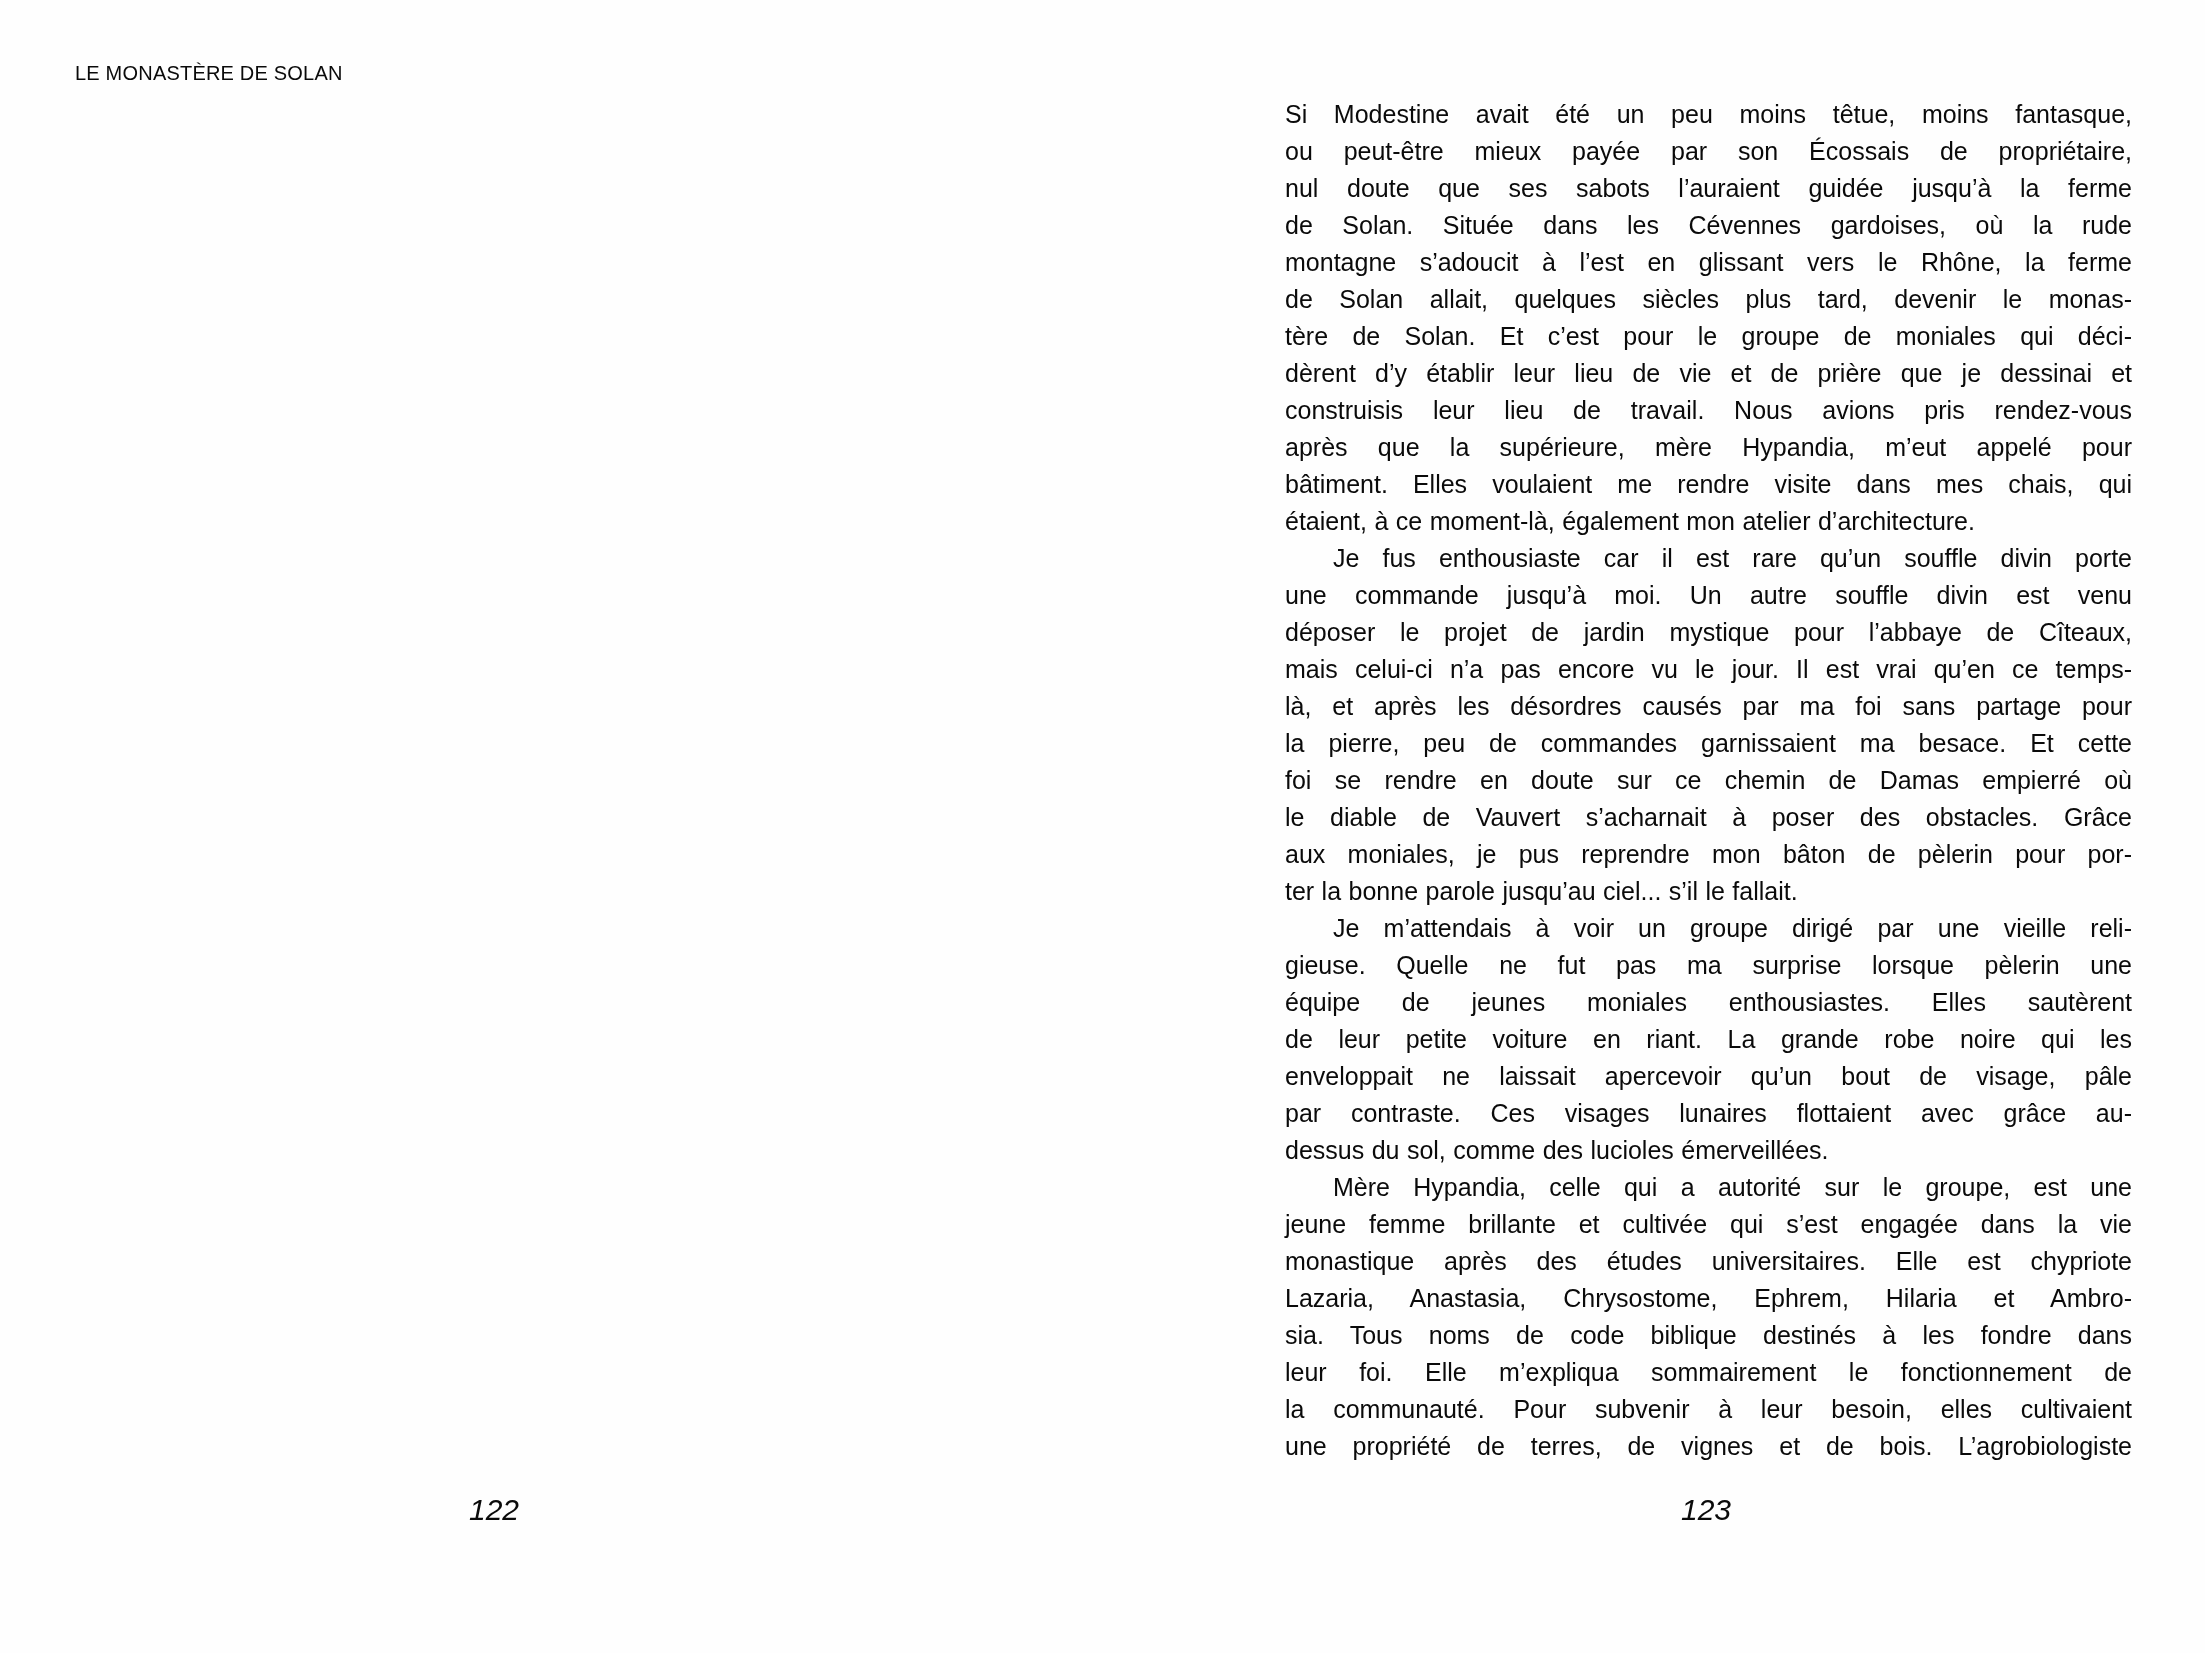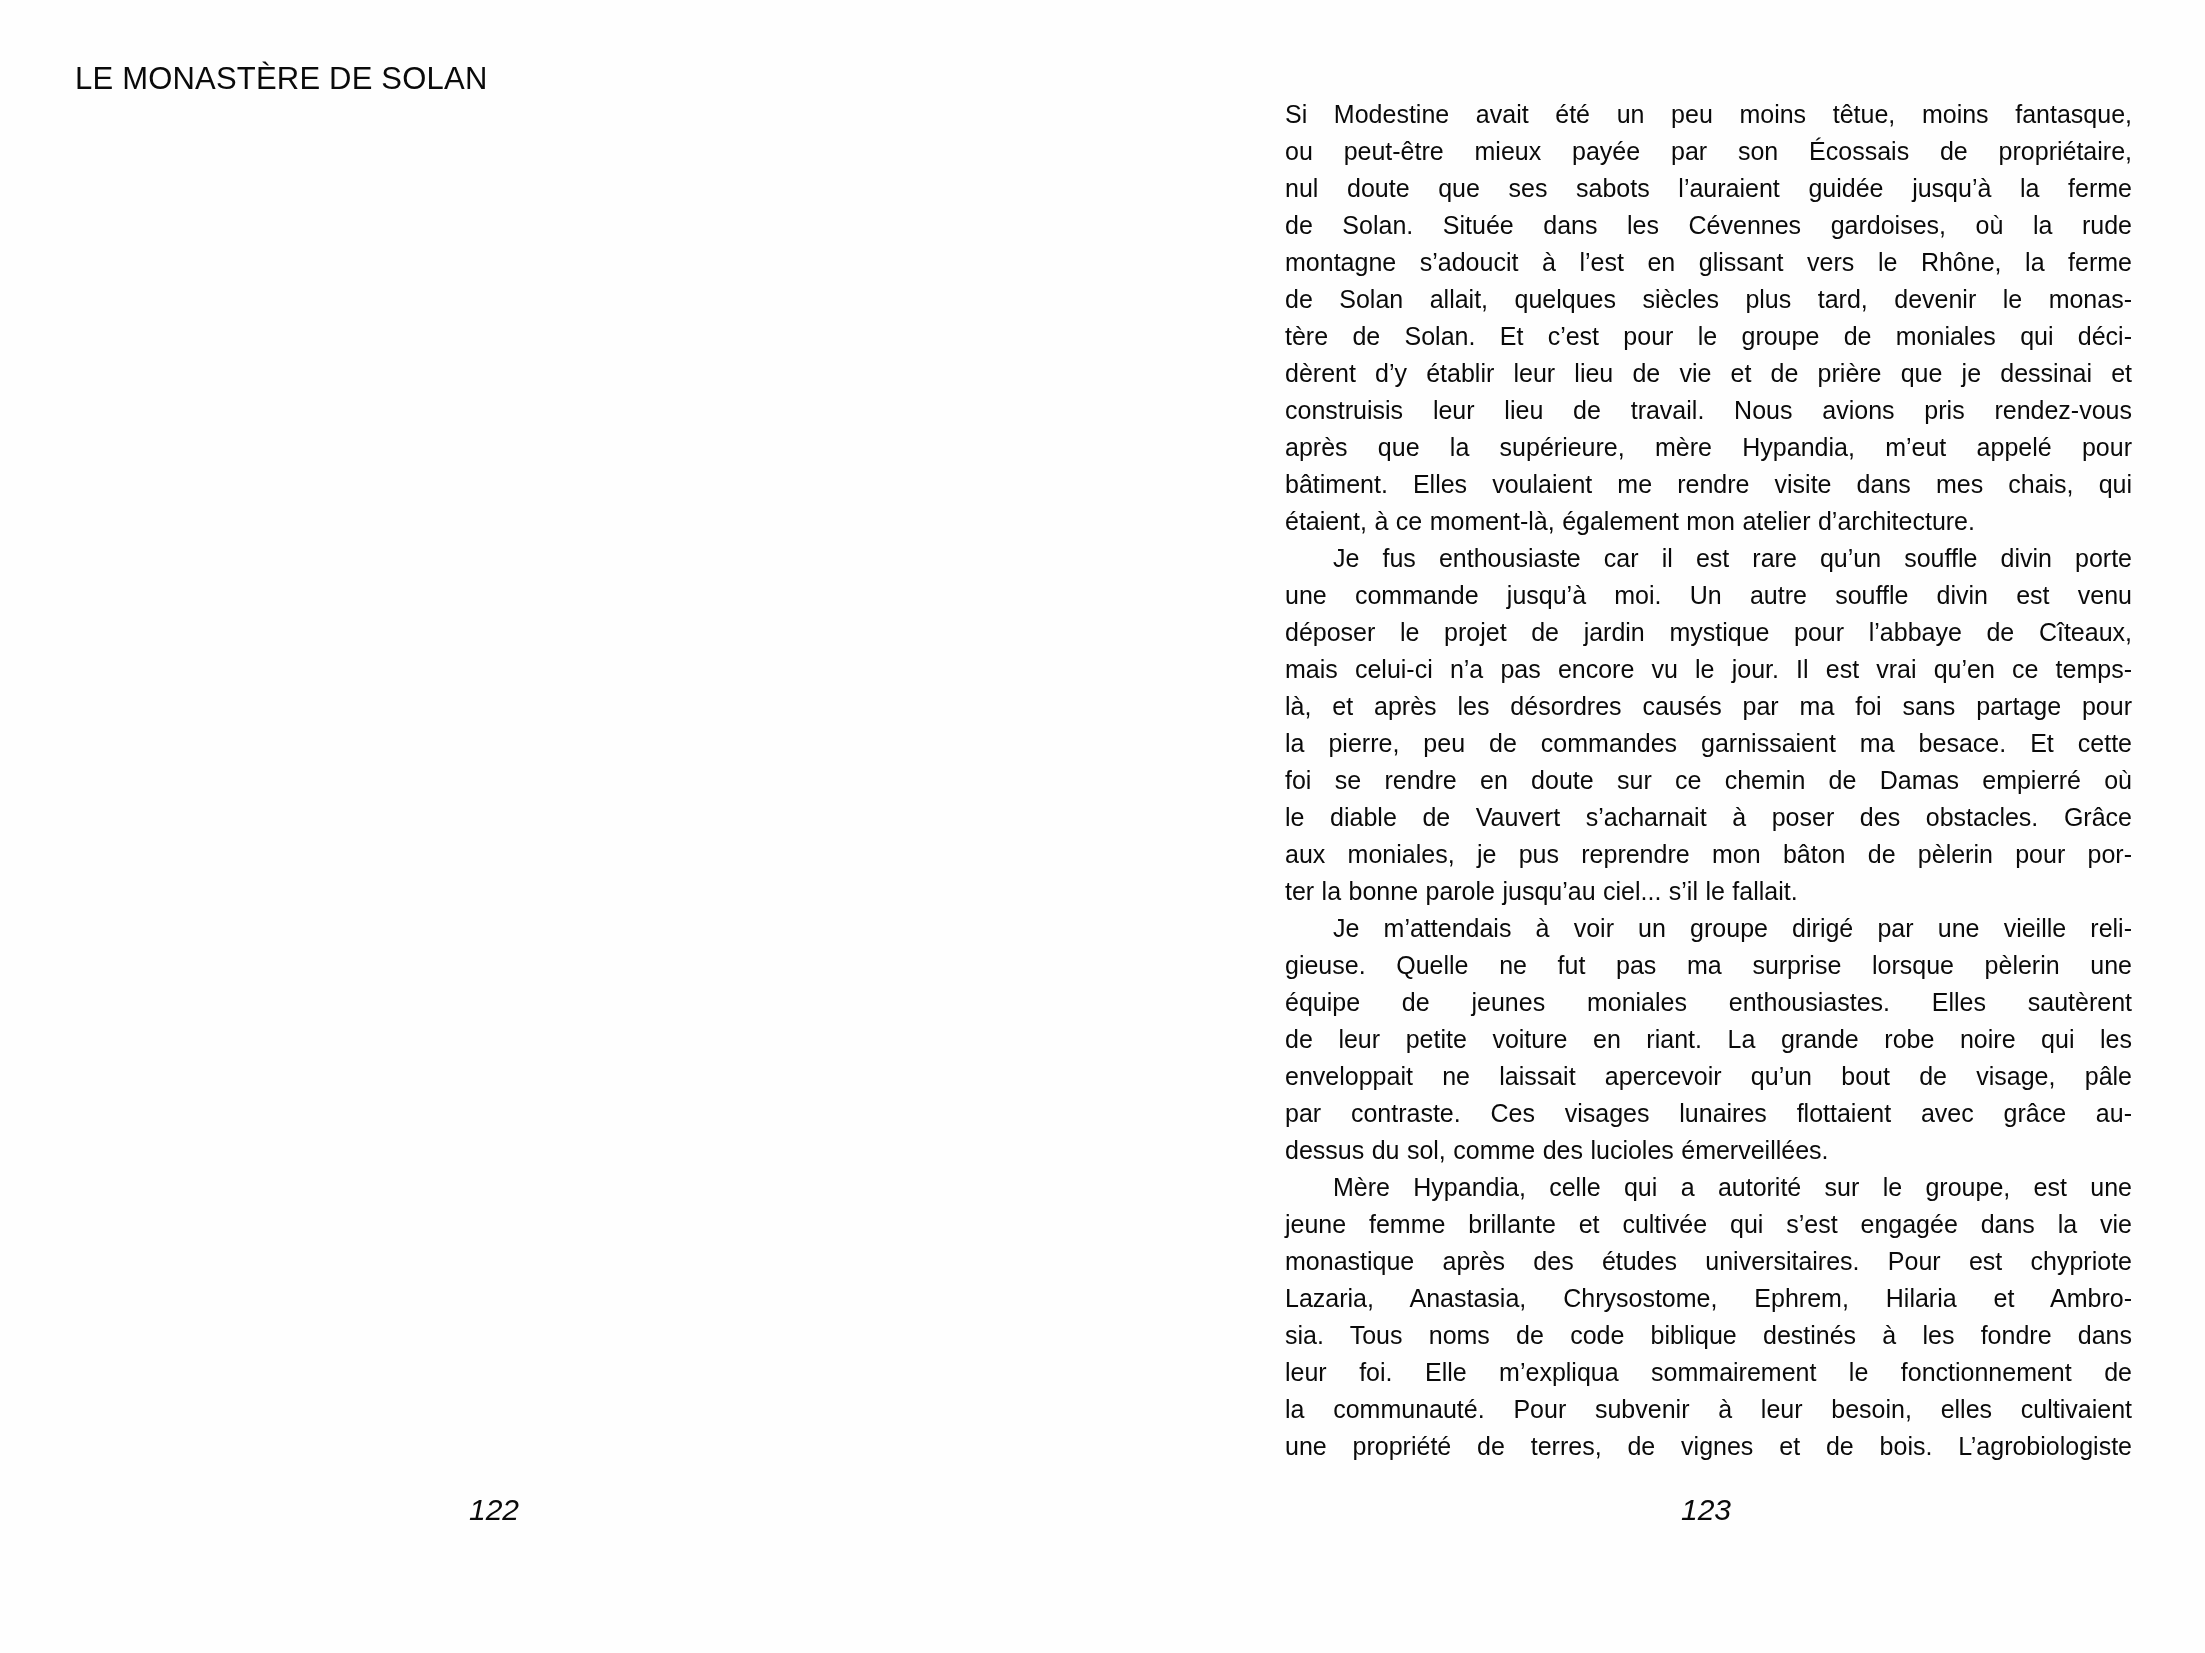--- a/index.html
+++ b/index.html
@@ -12,21 +12,21 @@
     overflow: hidden;
   }
   .spread { position: absolute; left: 0; top: 0; width: 2205px; height: 1654px; }
   .page { position: absolute; top: 0; height: 1654px; }
   .page-left  { left: 0;      width: 1102px; }
   .page-right { left: 1102px; width: 1103px; }
 
   .running-title {
     position: absolute;
     left: 75px; top: 63px;
-    font-size: 31px; line-height: 1;
+    font-size: 20px; line-height: 1;
     letter-spacing: 0.2px;
     white-space: nowrap;
   }
 
   .body-text {
     position: absolute;
     left: 183px;            
     top: 60px;
     width: 847px;
     font-size: 25px;
@@ -89,21 +89,21 @@
         <div class="line rag">ter la bonne parole jusqu’au ciel... s’il le fallait.</div>
         <div class="line indent">Je m’attendais à voir un groupe dirigé par une vieille reli-</div>
         <div class="line">gieuse. Quelle ne fut pas ma surprise lorsque pèlerin une</div>
         <div class="line">équipe de jeunes moniales enthousiastes. Elles sautèrent</div>
         <div class="line">de leur petite voiture en riant. La grande robe noire qui les</div>
         <div class="line">enveloppait ne laissait apercevoir qu’un bout de visage, pâle</div>
         <div class="line">par contraste. Ces visages lunaires flottaient avec grâce au-</div>
         <div class="line rag">dessus du sol, comme des lucioles émerveillées.</div>
         <div class="line indent">Mère Hypandia, celle qui a autorité sur le groupe, est une</div>
         <div class="line">jeune femme brillante et cultivée qui s’est engagée dans la vie</div>
-        <div class="line">monastique après des études universitaires. Pour est chypriote</div>
+        <div class="line">monastique après des études universitaires. Elle est chypriote</div>
         <div class="line">Lazaria, Anastasia, Chrysostome, Ephrem, Hilaria et Ambro-</div>
         <div class="line">sia. Tous noms de code biblique destinés à les fondre dans</div>
         <div class="line">leur foi. Elle m’expliqua sommairement le fonctionnement de</div>
         <div class="line">la communauté. Pour subvenir à leur besoin, elles cultivaient</div>
         <div class="line">une propriété de terres, de vignes et de bois. L’agrobiologiste</div>
       </div>
     <div class="folio folio-right">123</div>
   </div>
 </div>
 

